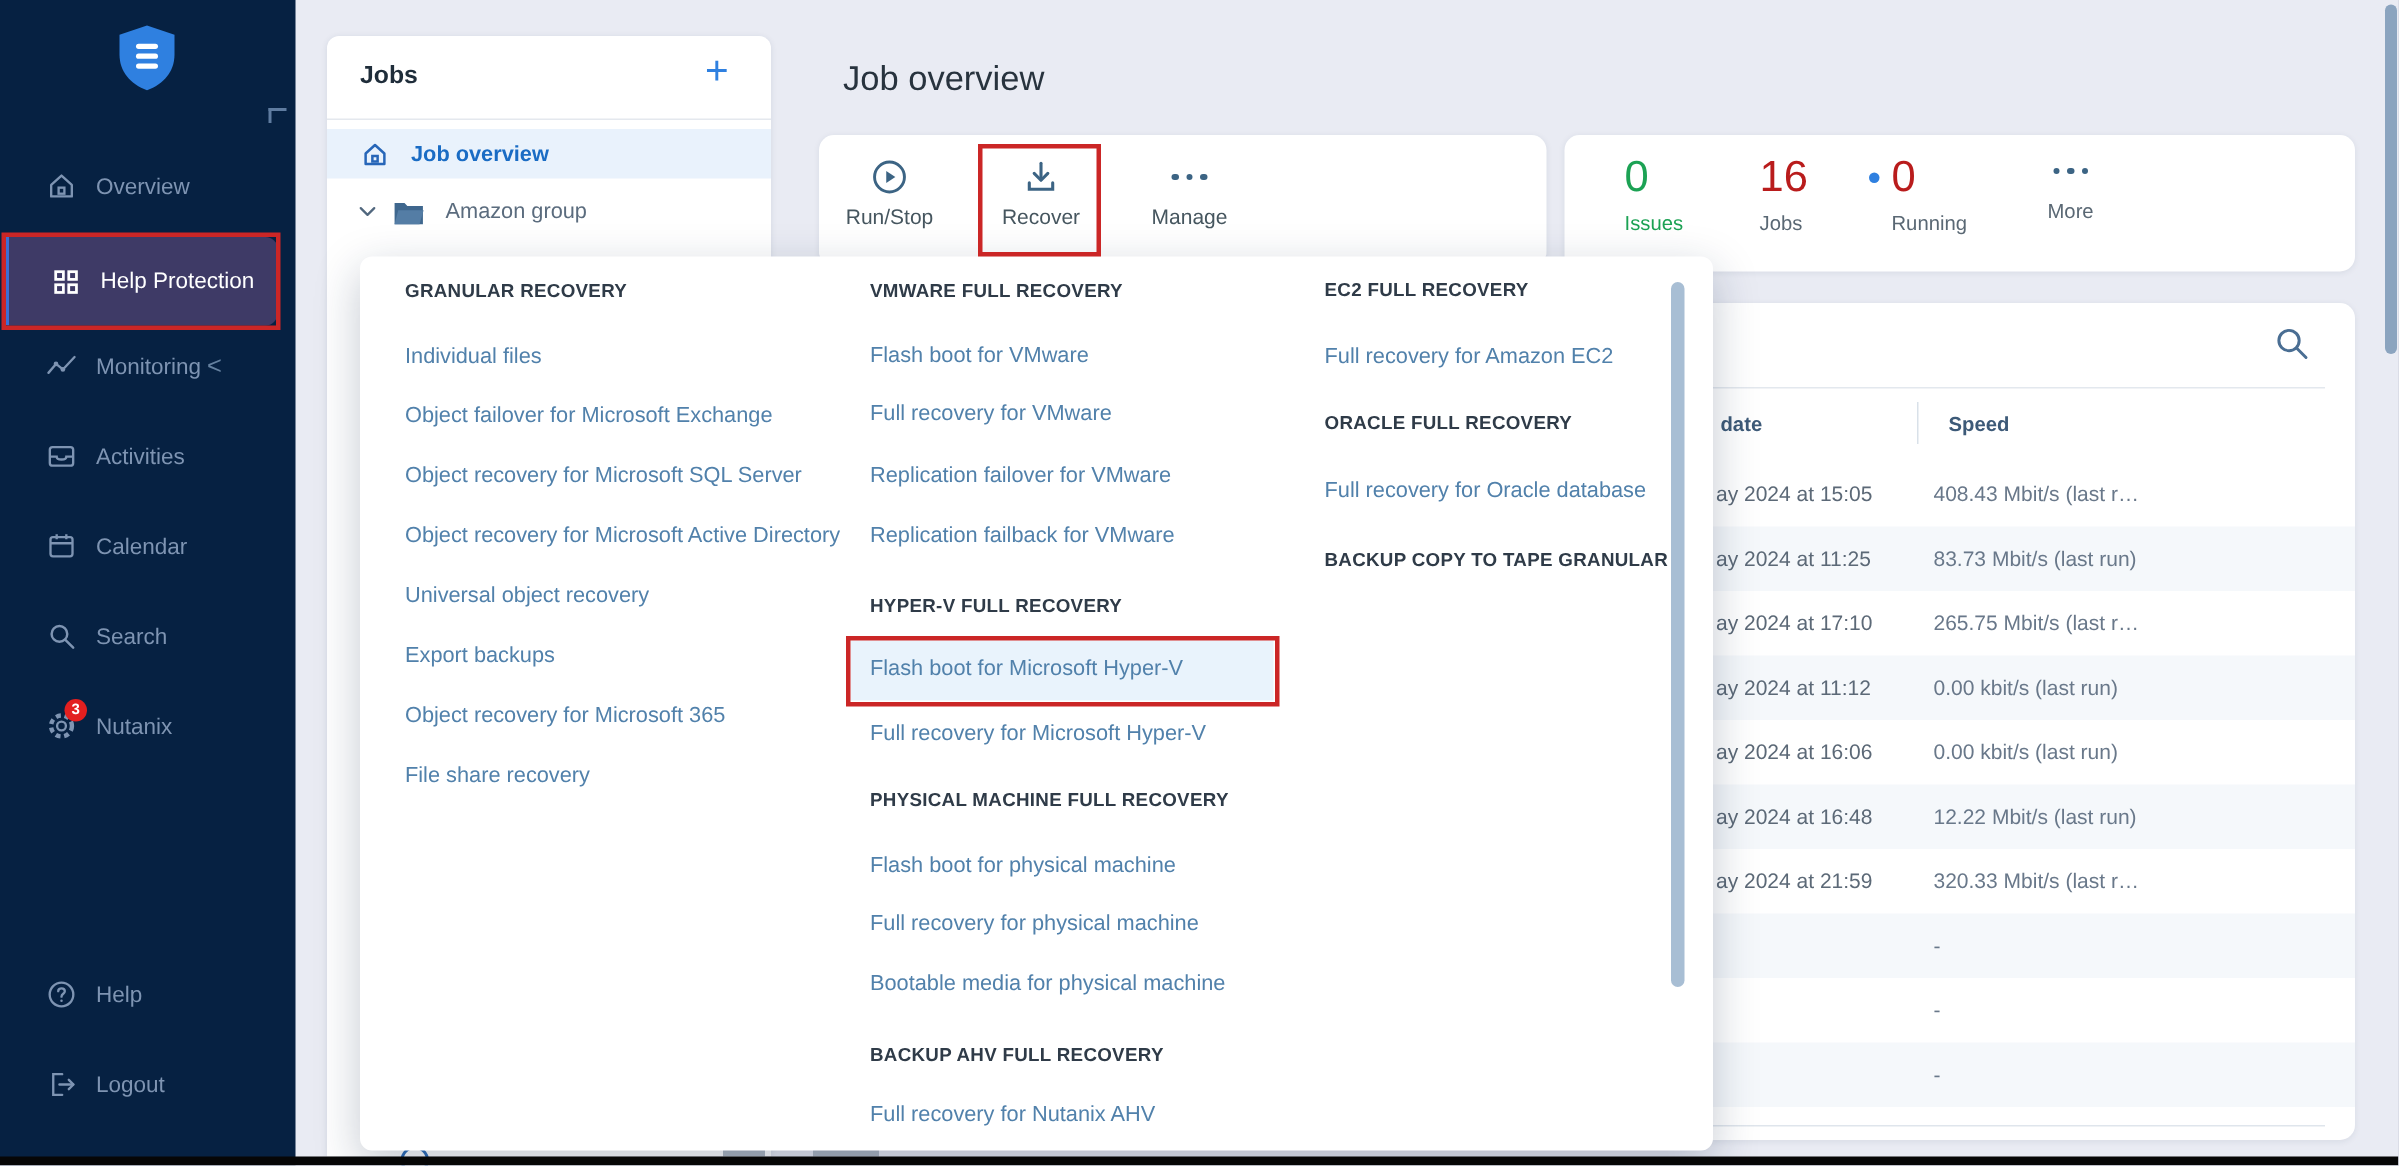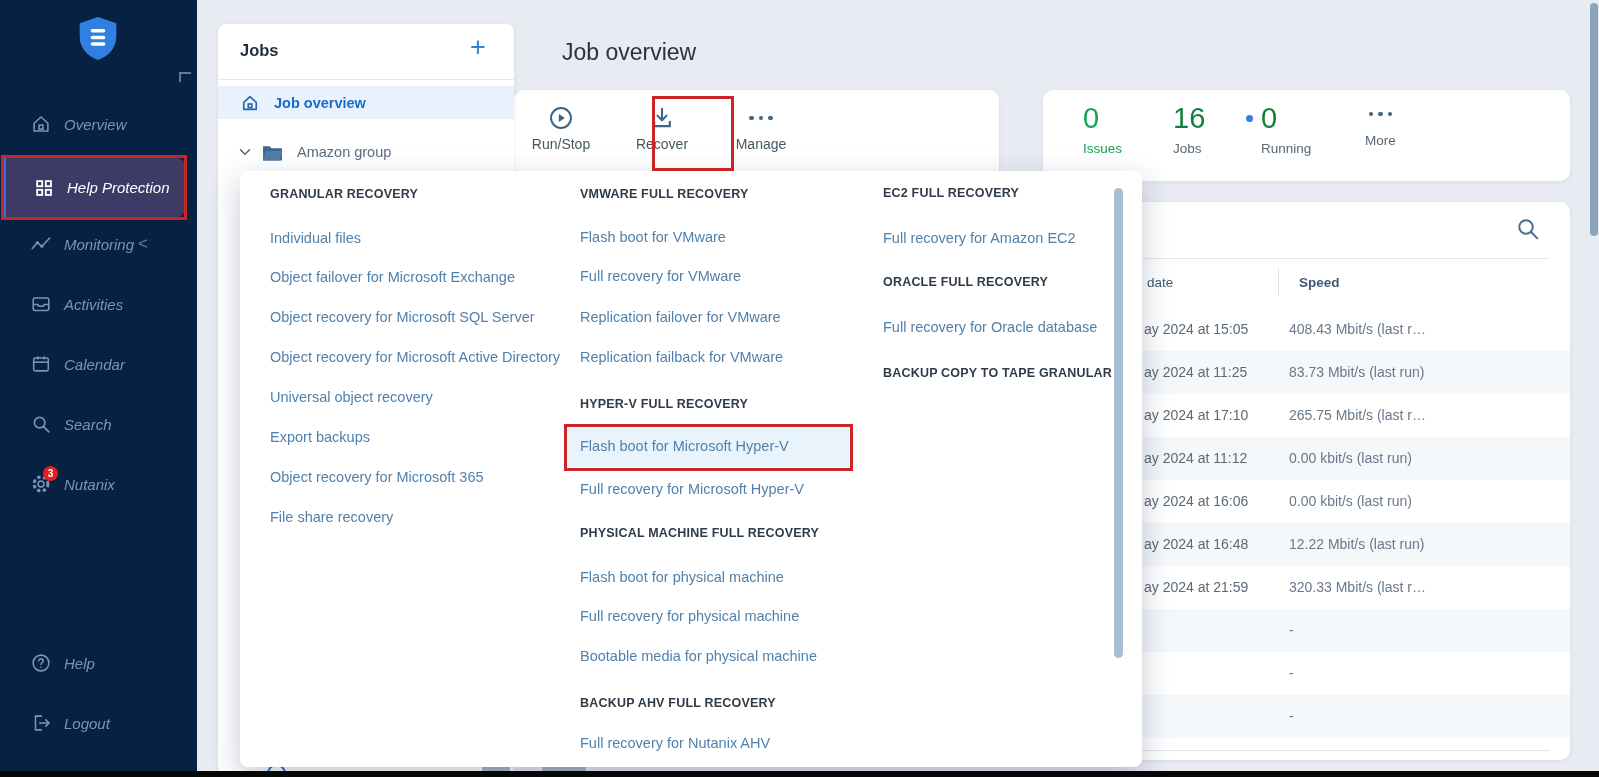--- a/index.html
+++ b/index.html
@@ -7,67 +7,67 @@
     font-family:"Liberation Sans",sans-serif;overflow:hidden;}
 
   
   .sidebar{position:absolute;left:0;top:0;width:197px;height:777px;background:#062142;z-index:1;}
   .logo{position:absolute;left:76px;top:15px;width:44px;height:48px;}
   .collapse-mark{position:absolute;left:179px;top:72px;width:10px;height:8px;
     border-top:2px solid #5f7ca0;border-left:2px solid #5f7ca0;}
   .nav-item{position:absolute;left:0;width:197px;height:44px;display:flex;align-items:center;
     color:#7e94b2;font-size:15px;cursor:pointer;}
   .nav-item .ni-icon{margin-left:30px;width:22px;height:22px;flex:none;position:relative;}
-  .nav-item .ni-label{margin-left:12px;white-space:nowrap;font-style:italic;}
+  .nav-item .ni-label{margin-left:12px;white-space:nowrap;}
   .nav-item.active{left:3px;width:179px;height:59px;background:#3e3a66;border-radius:0 8px 8px 0;
     color:#ffffff;border-left:3px solid #3b6fd6;}
   .nav-item.active .ni-icon{margin-left:27px;}
   .chev{position:absolute;left:138px;top:12px;font-size:17px;color:#64809f;}
   .badge{position:absolute;left:13px;top:-7px;width:15px;height:15px;border-radius:50%;
     background:#e31f1f;color:#fff;font-size:10px;font-weight:bold;text-align:center;line-height:15px;}
 
   
   .jobs-panel{position:absolute;left:218px;top:24px;width:296px;height:747px;background:#fff;
     border-radius:8px 8px 0 0;box-shadow:0 1px 4px rgba(25,45,75,.10);z-index:2;}
   .jobs-title{position:absolute;left:22px;top:17px;font-size:16.5px;font-weight:bold;color:#1f2d3a;}
   .jobs-add{position:absolute;left:252px;top:8px;font-size:27px;font-weight:300;color:#2f80e0;cursor:pointer;}
   .jobs-div{position:absolute;left:0;top:55px;width:296px;border-top:1px solid #e4e8ee;}
   .job-row{position:absolute;left:0;width:296px;display:flex;align-items:center;cursor:pointer;}
   .job-row.active{top:62px;height:33px;background:#e9f2fc;}
-  .job-row.group{top:101px;height:32px;margin-top:11px;}
+  .job-row.group{top:101px;height:32px;}
   .jr-home{margin-left:22px;width:20px;height:20px;flex:none;}
   .jr-label-active{margin-left:14px;font-size:14.5px;font-weight:bold;color:#1a6cc4;}
   .jr-chev{margin-left:18px;width:18px;height:18px;flex:none;}
   .jr-folder{margin-left:8px;width:21px;height:17px;flex:none;}
   .jr-label{margin-left:14px;font-size:14.5px;color:#5b6c7e;}
 
   
   .page-title{position:absolute;left:562px;top:39px;font-size:23px;color:#28333e;z-index:1;}
   .card{position:absolute;background:#fff;border-radius:10px;box-shadow:0 1px 4px rgba(25,45,75,.08);z-index:1;}
-  .toolbar-card{left:514px;top:90px;width:485px;height:88px;}
+  .toolbar-card{left:546px;top:90px;width:485px;height:88px;}
   .tb-btn{position:absolute;top:12px;width:90px;text-align:center;cursor:pointer;}
   .tb-icon{height:32px;display:flex;align-items:center;justify-content:center;}
   .tb-label{font-size:14px;color:#46565f;margin-top:2px;}
   .dots i{display:inline-block;width:4.5px;height:4.5px;border-radius:50%;background:#3c6484;margin:0 2.5px;}
 
   .stats-card{left:1043px;top:90px;width:527px;height:91px;}
   .stat{position:absolute;top:11px;}
-  .stat .val{font-size:29px;line-height:34px;color:#15803d;}
+  .stat .val{font-size:29px;line-height:34px;color:#b91c1c;}
   .stat .lbl{font-size:13.5px;color:#5a6874;margin-top:6px;}
   .stat.issues .val,.stat.issues .lbl{color:#1ca254;}
   .run-dot{position:absolute;left:-15px;top:14px;width:7px;height:7px;border-radius:50%;background:#2f80e0;}
   .stat.more{cursor:pointer;}
   .stat.more .tb-icon{height:26px;}
 
   
   .table-card{left:543px;top:202px;width:1027px;height:558px;}
   .t-search{position:absolute;left:971px;top:13px;width:28px;height:28px;cursor:pointer;}
   .t-div1{position:absolute;left:18px;right:20px;top:56px;border-top:1px solid #e3e8ee;}
   .t-head{position:absolute;left:0;top:62px;height:37px;width:100%;}
-  .th-date{position:absolute;left:604px;line-height:37px;font-size:13.5px;font-weight:normal;color:#3d5a78;}
+  .th-date{position:absolute;left:604px;line-height:37px;font-size:13.5px;font-weight:bold;color:#3d5a78;}
   .th-speed{position:absolute;left:756px;line-height:37px;font-size:13.5px;font-weight:bold;color:#3d5a78;}
   .th-sep{position:absolute;left:735px;top:66px;height:28px;border-left:1px solid #d9e1e9;}
   .t-row{position:absolute;left:0;width:100%;height:43px;}
   .t-row.stripe{background:#f5f8fb;}
   .c-date{position:absolute;left:601px;line-height:43px;font-size:14px;color:#5c6977;white-space:nowrap;}
   .c-speed{position:absolute;left:746px;line-height:43px;font-size:14px;color:#69788a;white-space:nowrap;}
   .t-bottom{position:absolute;left:18px;right:20px;top:548px;border-top:1px solid #dfe5ec;}
 
   
   .dropdown{position:absolute;left:240px;top:171px;width:902px;height:596px;background:#fff;

